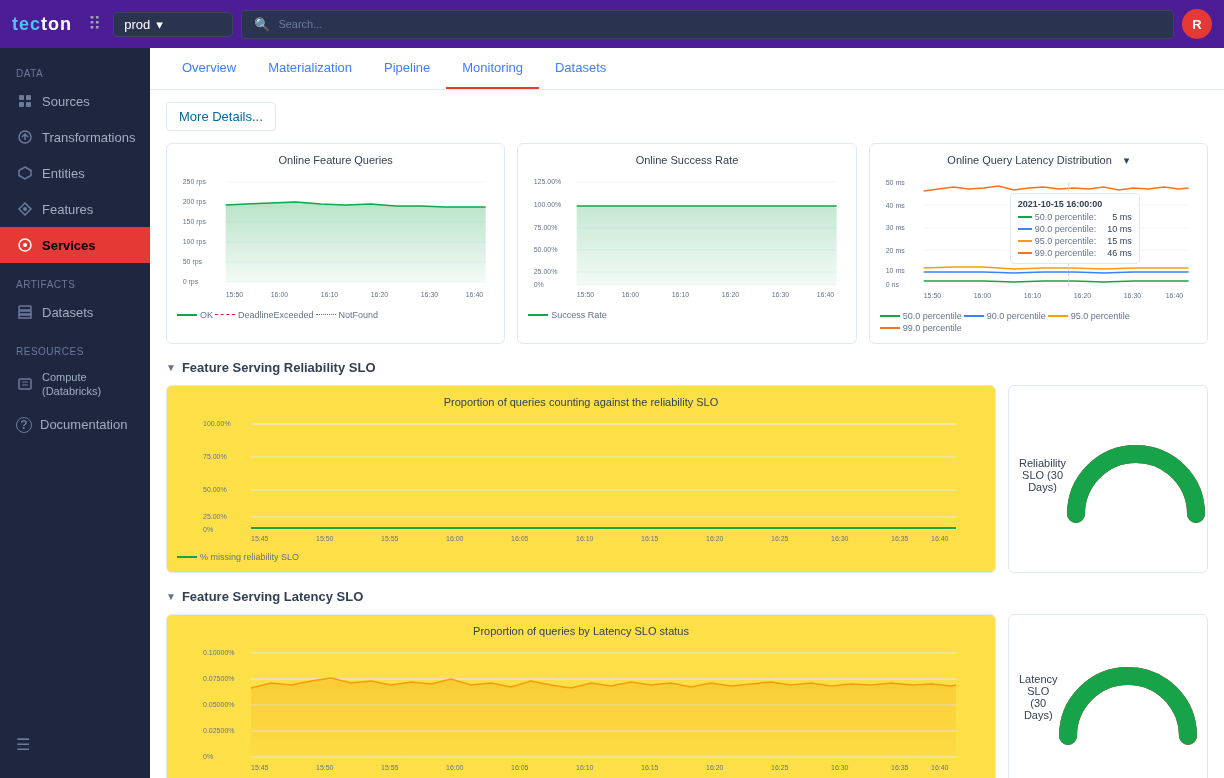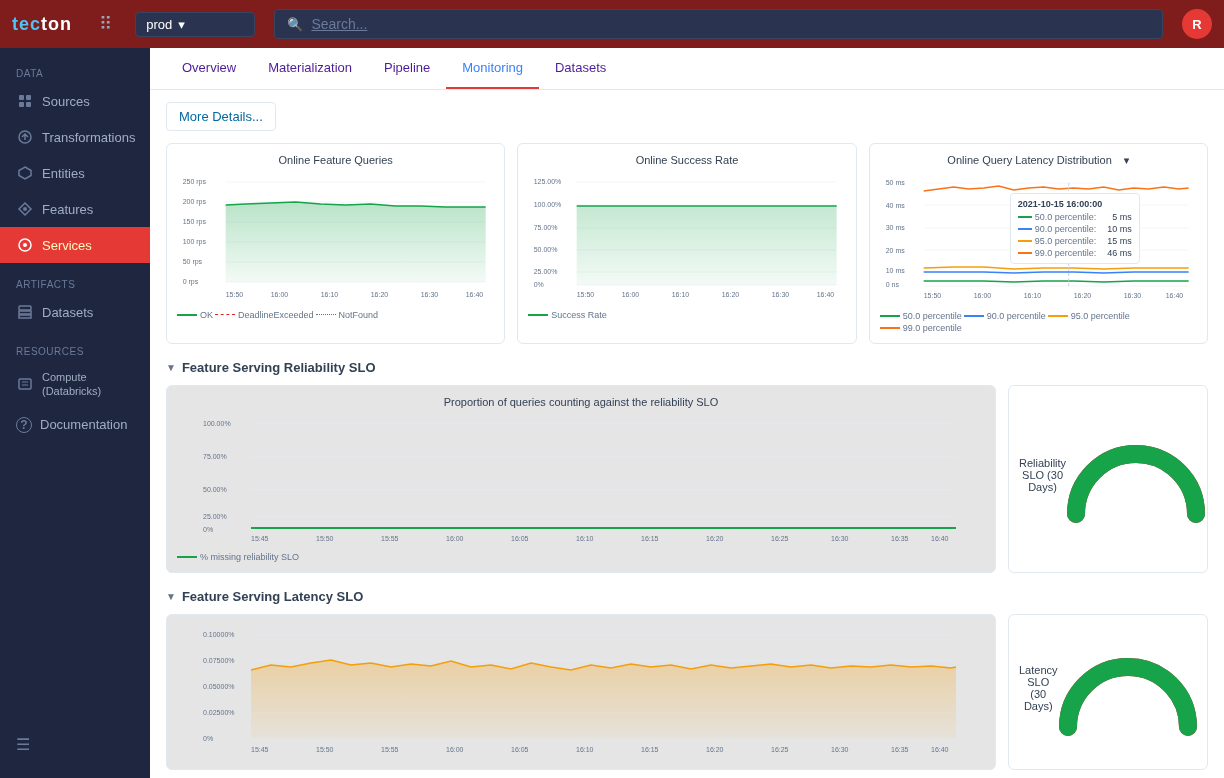--- a/index.html
+++ b/index.html
@@ -1,86 +1,86 @@
 <!DOCTYPE html>
 <html><head>
   <meta charset="utf-8">
   <style>
     * { box-sizing: border-box; margin: 0; padding: 0; }
     body { font-family: -apple-system, BlinkMacSystemFont, 'Segoe UI', sans-serif; background: #f5f6fa; display: flex; flex-direction: column; height: 778px; overflow: hidden; }
 
     
-    .topbar { background: #7f1d1d; display: flex; align-items: center; height: 48px; padding: 0 12px; gap: 19px; flex-shrink: 0; }
+    .topbar { background: #4c1d95; display: flex; align-items: center; height: 48px; padding: 0 12px; gap: 8px; flex-shrink: 0; }
     .logo { color: white; font-weight: bold; font-size: 18px; letter-spacing: 1px; margin-right: 8px; }
     .logo span { color: #4fc3f7; }
     .grid-icon { color: #9aa5b4; font-size: 18px; margin-right: 4px; }
     .env-selector { background: #2a3350; border: 1px solid #3a4460; color: white; padding: 4px 10px; border-radius: 4px; font-size: 13px; display: flex; gap: 6px; cursor: pointer; min-width: 120px; }
     .search-bar { flex: 1; background: #2a3350; border: 1px solid #3a4460; color: #aaa; padding: 6px 12px; border-radius: 4px; font-size: 13px; display: flex; align-items: center; gap: 8px; }
     .avatar { width: 30px; height: 30px; background: #e53935; border-radius: 50%; display: flex; align-items: center; justify-content: center; color: white; font-size: 13px; font-weight: bold; margin-left: auto; }
 
     
     .main { display: flex; flex: 1; overflow: hidden; }
 
     
     .sidebar { width: 150px; background: #1e2640; flex-shrink: 0; display: flex; flex-direction: column; padding: 12px 0; overflow-y: auto; }
     .sidebar-section-label { color: #6b7a99; font-size: 10px; text-transform: uppercase; padding: 8px 16px 4px; letter-spacing: 0.5px; }
     .sidebar-item { display: flex; align-items: center; gap: 8px; padding: 9px 16px; color: #a0aec0; font-size: 13px; cursor: pointer; border-radius: 0; }
-    .sidebar-item.active { background: #e53935; color: #fef9c3; }
+    .sidebar-item.active { background: #e53935; color: #000000; font-weight: bold; }
     .sidebar-item .icon { width: 18px; height: 18px; display: flex; align-items: center; justify-content: center; font-size: 14px; flex-shrink: 0; }
     .sidebar-bottom { margin-top: auto; padding: 12px 16px; }
     .hamburger { color: #6b7a99; cursor: pointer; font-size: 16px; }
 
     
     .content { flex: 1; overflow-y: auto; background: white; }
 
     
     .tabs { display: flex; border-bottom: 1px solid #e2e8f0; padding: 0 16px; background: white; }
-    .tab { padding: 12px 16px; font-size: 13px; color: #4c1d95; cursor: pointer; border-bottom: 2px solid transparent; }
+    .tab { padding: 12px 16px; font-size: 13px; color: #3b82f6; cursor: pointer; border-bottom: 2px solid transparent; }
     .tab.active { color: #3b82f6; border-bottom-color: #e53935; font-weight: 400; }
 
     
     .content-area { padding: 12px 16px; }
 
     
     .more-details-btn { background: white; border: 1px solid #e2e8f0; color: #0369a1; padding: 6px 12px; border-radius: 4px; font-size: 13px; cursor: pointer; margin-bottom: 12px; }
 
     
     .charts-row { display: grid; grid-template-columns: 1fr 1fr 1fr; gap: 12px; margin-bottom: 16px; }
     .chart-card { border: 1px solid #e2e8f0; border-radius: 6px; background: white; padding: 10px; }
     .chart-title { font-size: 11px; text-align: center; color: #334155; margin-bottom: 6px; font-weight: 500; }
 
     
     .section-header { display: flex; align-items: center; gap: 6px; font-size: 13px; font-weight: 600; color: #334155; margin-bottom: 10px; cursor: pointer; }
     .section-header .chevron { color: #64748b; font-size: 10px; }
 
     
     .slo-section { margin-bottom: 16px; }
     .slo-row { display: grid; grid-template-columns: 1fr 200px; gap: 12px; }
-    .slo-chart-card { border: 1px solid #e2e8f0; border-radius: 6px; background: #e5e5e5; padding: 10px; }
+    .slo-chart-card { border: 1px solid #e2e8f0; border-radius: 6px; background: #fde047; padding: 10px; }
 
     
     .gauge-card { border: 1px solid #e2e8f0; border-radius: 6px; background: white; padding: 10px; display: flex; align-items: center; }
     .gauge-title { font-size: 11px; color: #334155; font-weight: 500; margin-bottom: 8px; text-align: center; }
     .legend { display: flex; gap: 2px; flex-wrap: wrap; margin-top: 4px; }
     .legend-item { display: flex; align-items: center; gap: 3px; font-size: 9px; color: #64748b; }
     .legend-dot { width: 20px; height: 2px; }
   </style>
 </head>
 <body>
 
 <div class="topbar">
   <div class="logo"><span>tec</span>ton</div>
   <div class="grid-icon">⠿</div>
   <div class="env-selector">
     <span>prod</span>
     <span>▾</span>
   </div>
   <div class="search-bar">
     <span>🔍</span>
-    <span style="color:#6b7a99; font-size:14px;text-decoration:underline;">Search...</span>
+    <span style="color:#6b7a99; font-size:11px;">Search...</span>
   </div>
   <div class="avatar">R</div>
 </div>
 
 <div class="main">
 
   <div class="sidebar">
     <div class="sidebar-section-label">Data</div>
 
     <div class="sidebar-item">
@@ -434,20 +434,21 @@
       </div>
 
       
       <div class="slo-section">
         <div class="section-header">
           <span class="chevron">▼</span>
           <span>Feature Serving Latency SLO</span>
         </div>
         <div class="slo-row">
           <div class="slo-chart-card">
+            <div class="chart-title">Proportion of queries by Latency SLO status</div>
             <svg width="100%" height="130" viewBox="0 0 760 130">
               <text x="2" y="12" font-size="7" fill="#64748b">0.10000%</text>
               <text x="2" y="38" font-size="7" fill="#64748b">0.07500%</text>
               <text x="2" y="64" font-size="7" fill="#64748b">0.05000%</text>
               <text x="2" y="90" font-size="7" fill="#64748b">0.02500%</text>
               <text x="2" y="116" font-size="7" fill="#64748b">0%</text>
               <line x1="50" y1="10" x2="755" y2="10" stroke="#e2e8f0" stroke-width="1"></line>
               <line x1="50" y1="36" x2="755" y2="36" stroke="#e2e8f0" stroke-width="1"></line>
               <line x1="50" y1="62" x2="755" y2="62" stroke="#e2e8f0" stroke-width="1"></line>
               <line x1="50" y1="88" x2="755" y2="88" stroke="#e2e8f0" stroke-width="1"></line>

